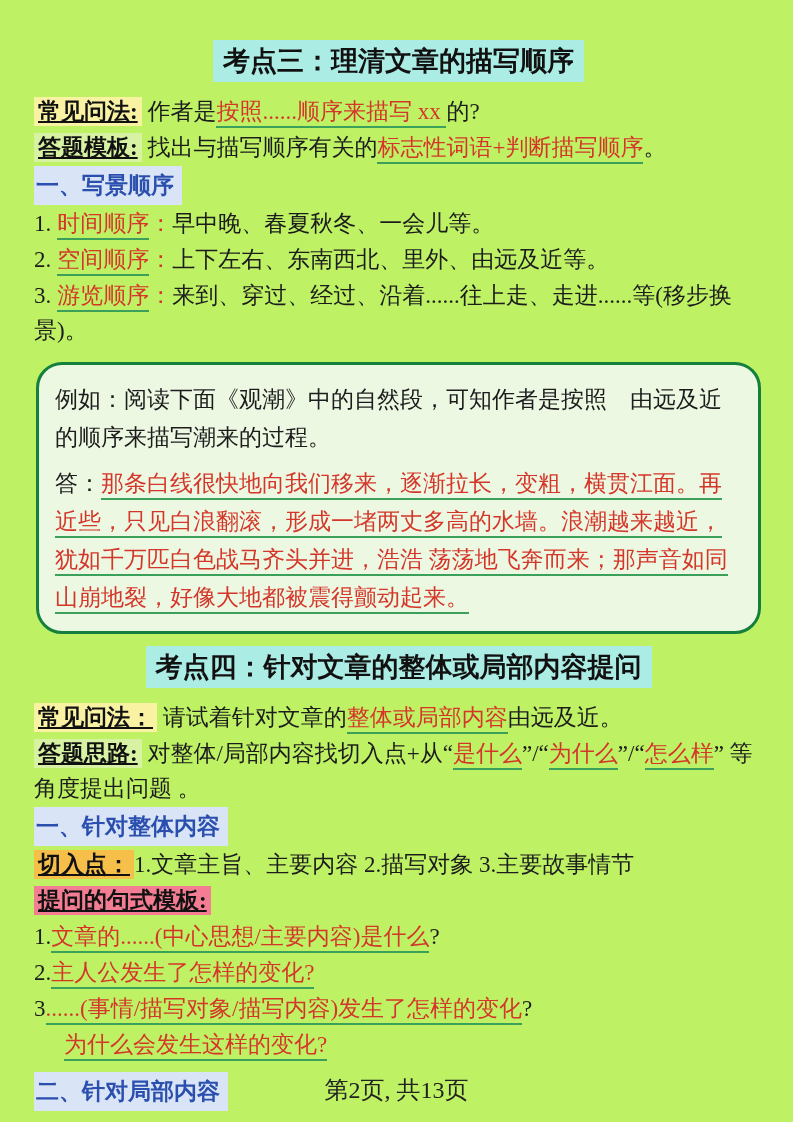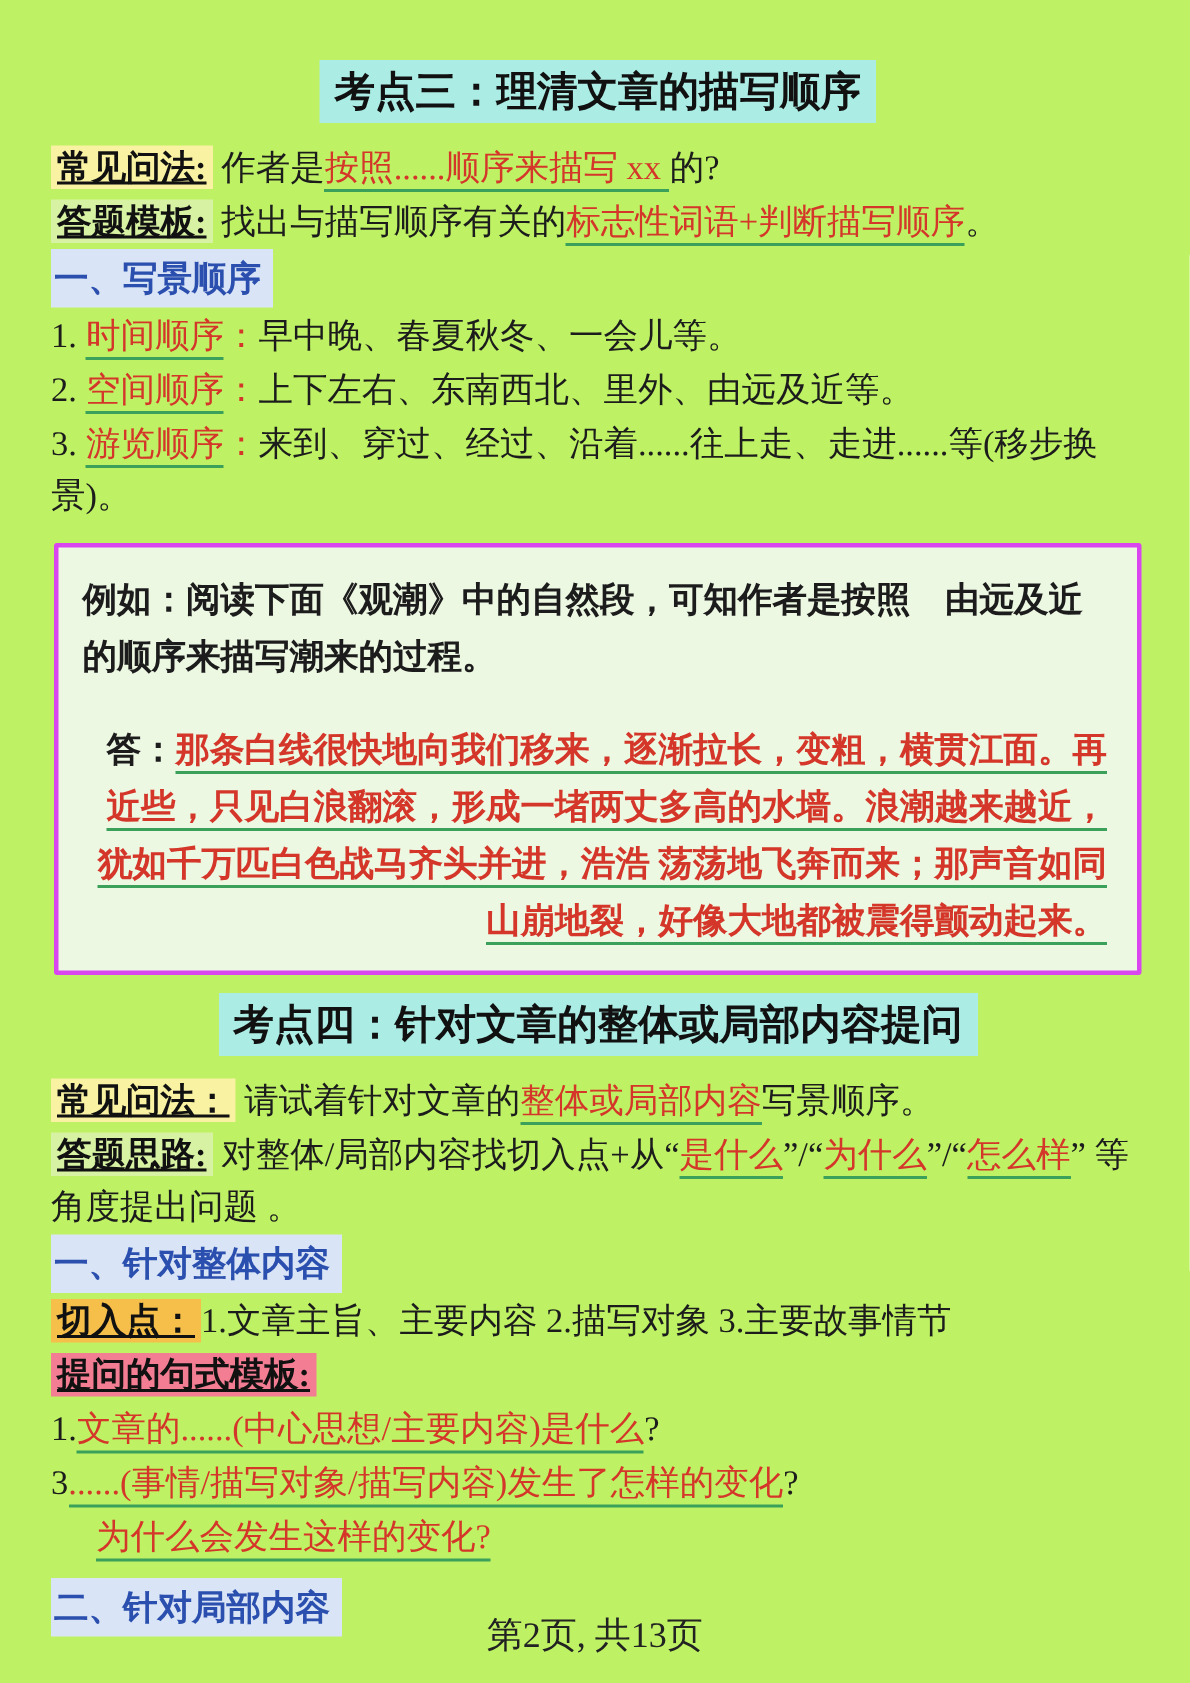--- a/index.html
+++ b/index.html
@@ -52,31 +52,30 @@
   }
   .red   { color: #d4372a; }
   .red-u {
     color: #d4372a;
     border-bottom: 2px solid #3aa05a;
     padding-bottom: 2px;
   }
   .num { margin-right: 6px; }
   .example-box {
     margin: 14px 2px 12px 2px;
-    border: 3px solid #d946ef;
-    border-radius: 2px;
+    border: 3px solid #15803d;
+    border-radius: 26px;
     background: #edf8e3;
     padding: 16px 20px 14px 16px;
-    font-weight: bold;
   }
   .example-box .para {
     font-size: 23px;
     line-height: 38px;
   }
-  .example-box .para + .para { margin-top: 24px; text-align: right; }
+  .example-box .para + .para { margin-top: 8px; }
   .indent { padding-left: 30px; }
   .gap-top { margin-top: 10px; }
   .footer {
     position: absolute;
     left: 0;
     bottom: 16px;
     width: 100%;
     text-align: center;
     font-size: 24px;
     color: #222222;
@@ -123,21 +122,21 @@
     <div class="para">
       <span>答：</span><span class="red-u">那条白线很快地向我们移来，逐渐拉长，变粗，横贯江面。再近些，只见白浪翻滚，形成一堵两丈多高的水墙。浪潮越来越近，犹如千万匹白色战马齐头并进，浩浩 荡荡地飞奔而来；那声音如同山崩地裂，好像大地都被震得颤动起来。</span>
     </div>
   </div>
 
   <div class="title-row">
     <span class="title-badge">考点四：针对文章的整体或局部内容提问</span>
   </div>
 
   <div class="line">
-    <span class="lbl hl-yellow">常见问法：</span><span> 请试着针对文章的</span><span class="red-u">整体或局部内容</span><span>写景顺序。</span>
+    <span class="lbl hl-yellow">常见问法：</span><span> 请试着针对文章的</span><span class="red-u">整体或局部内容</span><span>由远及近。</span>
   </div>
 
   <div class="line">
     <span class="lbl hl-green">答题思路:</span><span> 对整体/局部内容找切入点+从“</span><span class="red-u">是什么</span><span>”/“</span><span class="red-u">为什么</span><span>”/“</span><span class="red-u">怎么样</span><span>” 等角度提出问题 。</span>
   </div>
 
   <div class="line">
     <span class="subheading">一、针对整体内容</span>
   </div>
 
@@ -146,20 +145,23 @@
   </div>
 
   <div class="line">
     <span class="lbl hl-pink">提问的句式模板:</span>
   </div>
 
   <div class="line">
     <span>1.</span><span class="red-u">文章的......(中心思想/主要内容)是什么</span><span>?</span>
   </div>
 
+  <div class="line">
+    <span>2.</span><span class="red-u">主人公发生了怎样的变化?</span><span></span>
+  </div>
 
   <div class="line">
     <span>3</span><span class="red-u">......(事情/描写对象/描写内容)发生了怎样的变化</span><span>?</span>
   </div>
 
   <div class="line indent">
     <span class="red-u">为什么会发生这样的变化?</span>
   </div>
 
   <div class="line gap-top">

